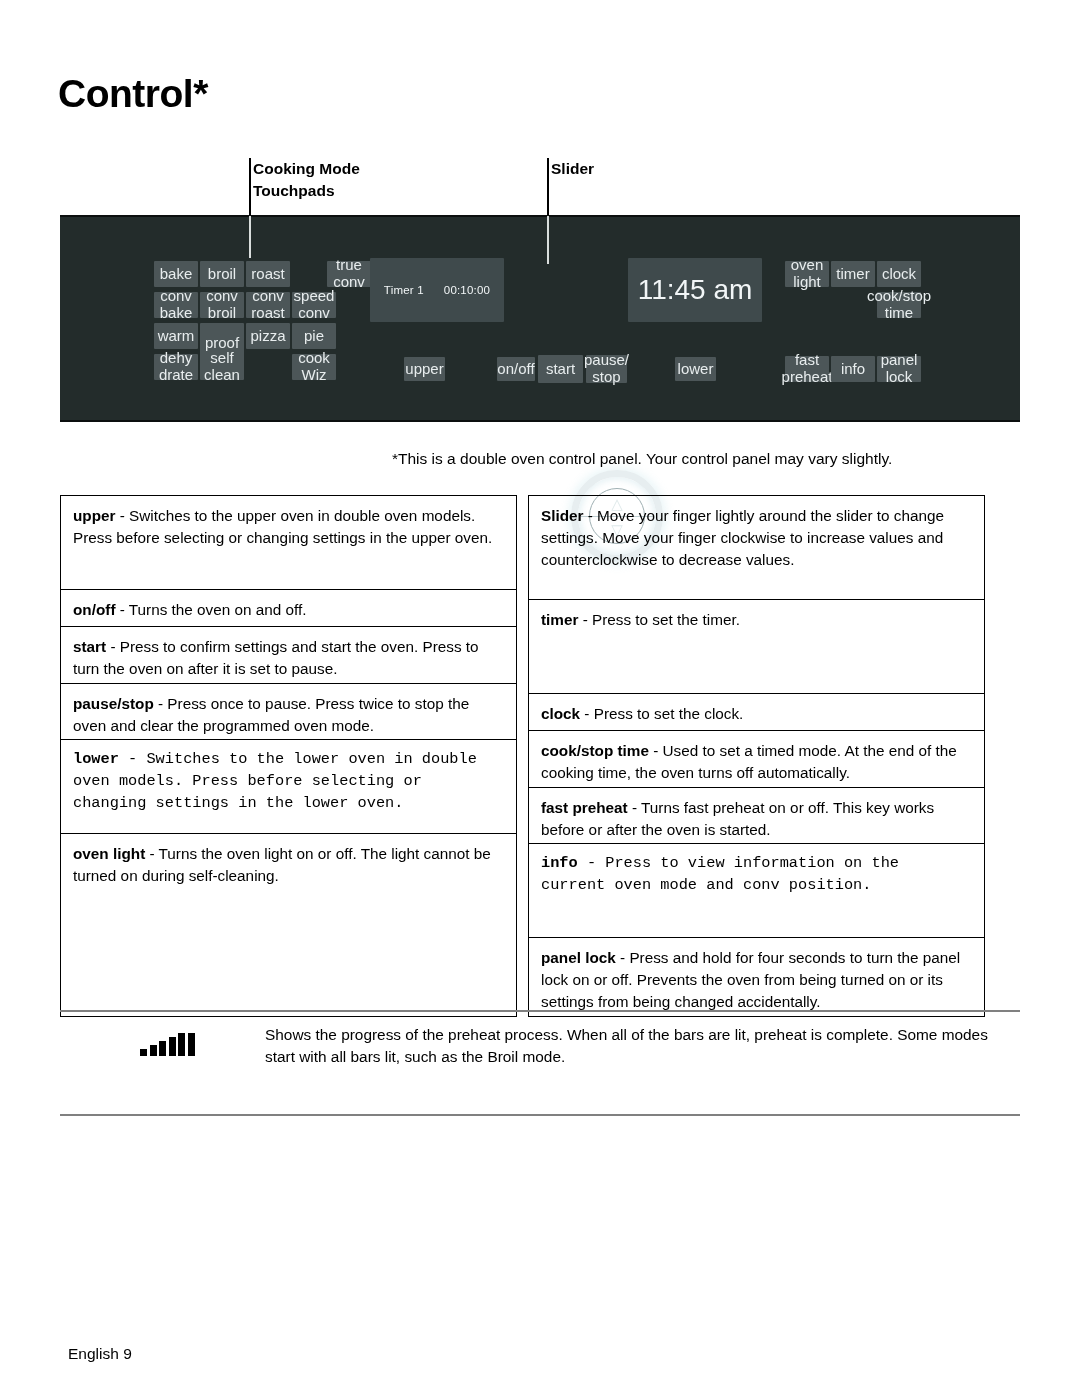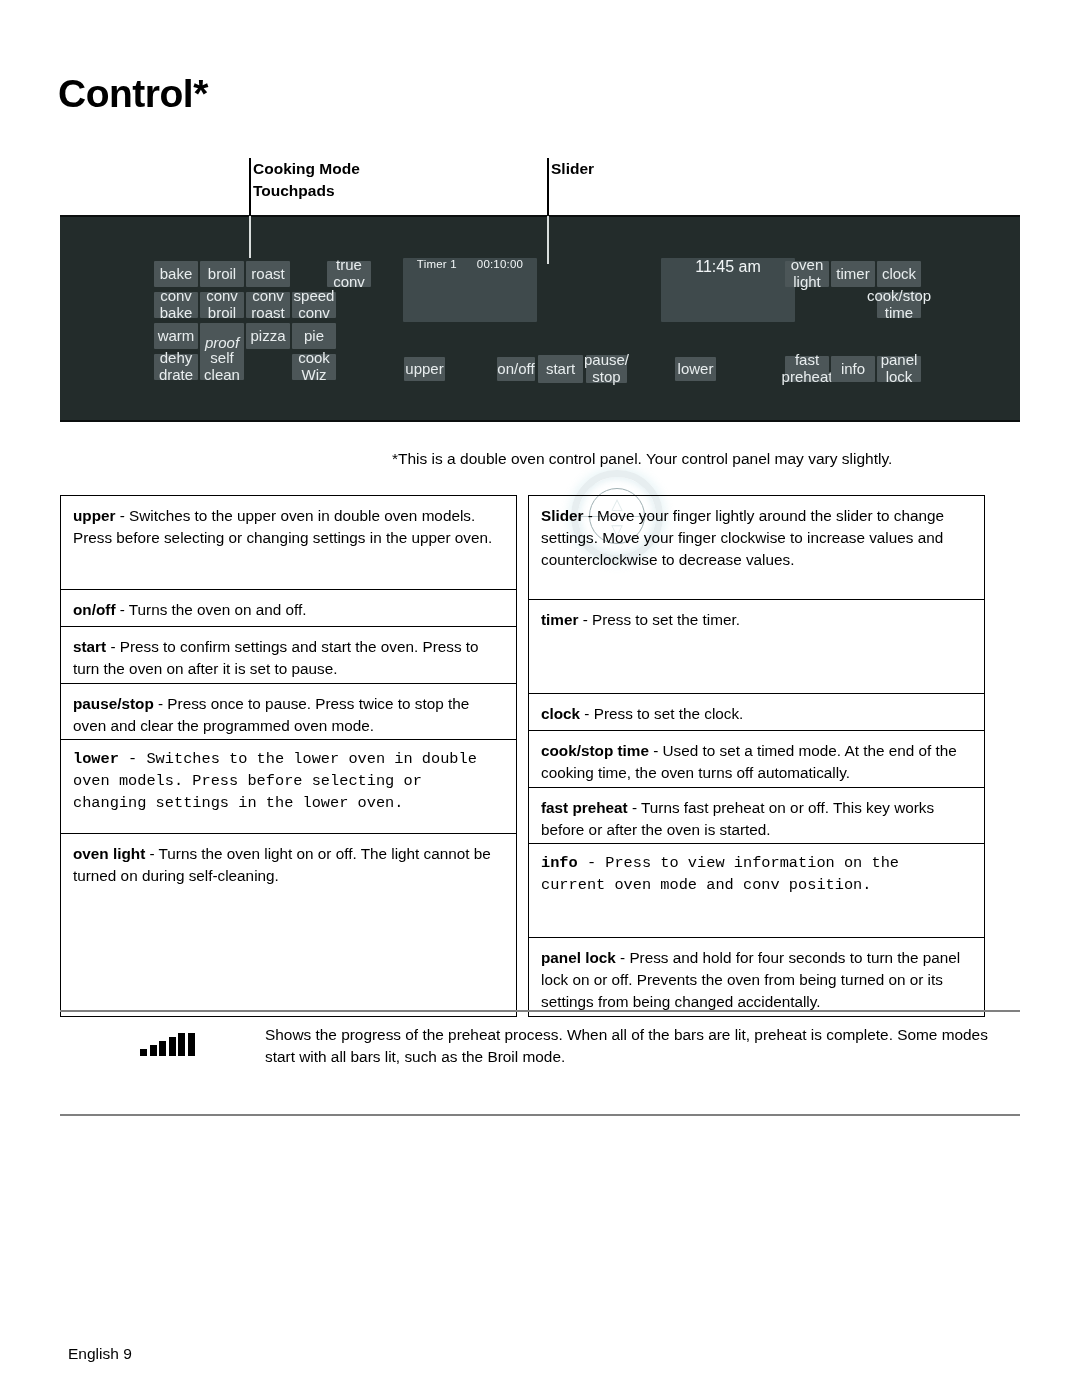--- a/index.html
+++ b/index.html
@@ -80,31 +80,30 @@
   }
   .pad.big {
     font-size: 15px;
     font-weight: normal;
   }
   .display {
     position: absolute;
     background: #3f4a4c;
     color: #f2f6f7;
     display: flex;
-    align-items: flex-start;
+    align-items: center;
     justify-content: center;
     border-radius: 1px;
-    margin-left: 33px;
   }
   .display.timer {
     font-size: 11.5px;
     letter-spacing: 0.2px;
   }
   .display.clock {
-    font-size: 16px;
+    font-size: 28px;
   }
   .timer-inner { display: flex; gap: 20px; }
 
   
   .slider-ring {
     position: absolute;
     left: 507px;
     top: 249px;
     width: 100px;
     height: 100px;
@@ -263,21 +262,21 @@
   <div class="pad" style="left:94px;  top:75px; width:44px; height:26px;">conv
 bake</div>
   <div class="pad" style="left:140px; top:75px; width:44px; height:26px;">conv
 broil</div>
   <div class="pad" style="left:186px; top:75px; width:44px; height:26px;">conv
 roast</div>
   <div class="pad" style="left:232px; top:75px; width:44px; height:26px;">speed
 conv</div>
 
   <div class="pad" style="left:94px;  top:106px; width:44px; height:26px;">warm</div>
-  <div class="pad" style="left:140px; top:106px; width:44px; height:40px;font-style:italic;">proof</div>
+  <div class="pad" style="left:140px; top:106px; width:44px; height:40px;">proof</div>
   <div class="pad" style="left:186px; top:106px; width:44px; height:26px;">pizza</div>
   <div class="pad" style="left:232px; top:106px; width:44px; height:26px;">pie</div>
 
   <div class="pad" style="left:94px;  top:137px; width:44px; height:26px;">dehy
 drate</div>
   <div class="pad" style="left:140px; top:137px; width:44px; height:26px;">self
 clean</div>
   <div class="pad" style="left:232px; top:137px; width:44px; height:26px;">cook
 Wiz</div>
 

